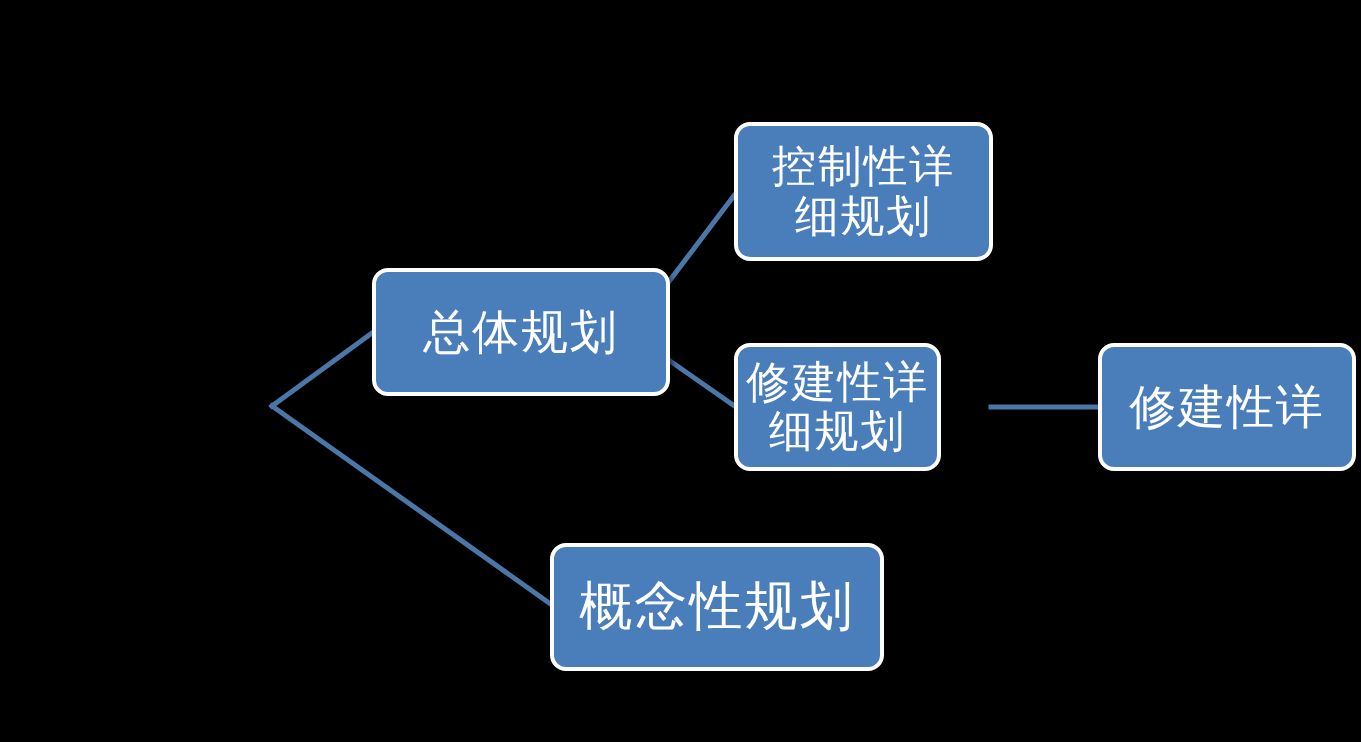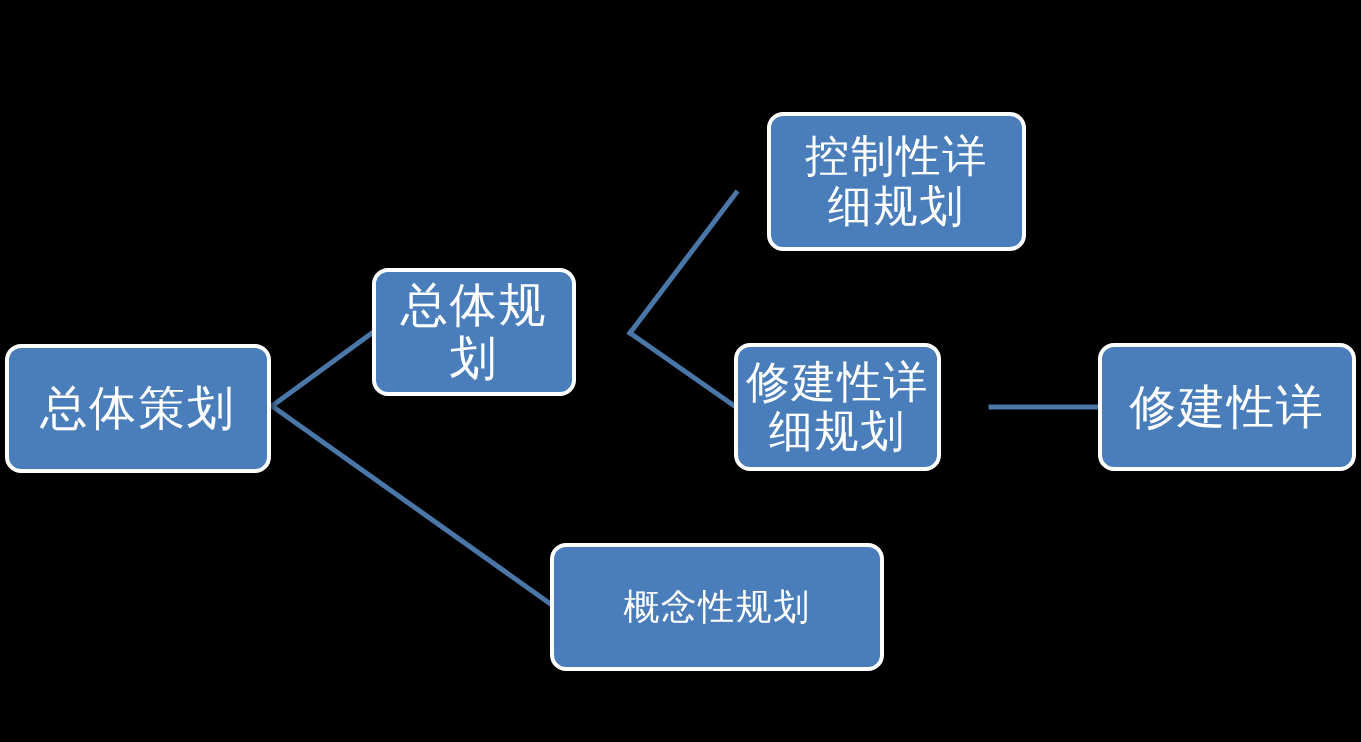--- a/index.html
+++ b/index.html
@@ -47,42 +47,39 @@
     z-index: 2;
     user-select: none;
   }
   .node-label {
     display: block;
     padding: 0 6px;
     white-space: pre-line;
   }
   
   #node-overall-scheme   { left: 5px;    top: 344px; width: 266px; height: 129px; font-size: 47px; }
-  #node-master-plan      { left: 372px;  top: 268px; width: 204px; height: 128px; font-size: 47px; }
-  #node-regulatory-plan  { left: 734px;  top: 112px; width: 259px; height: 139px; font-size: 44px; margin-left: 33px; }
+  #node-master-plan      { left: 372px;  top: 268px; width: 298px; height: 128px; font-size: 47px; }
+  #node-regulatory-plan  { left: 734px;  top: 122px; width: 259px; height: 139px; font-size: 44px; }
   #node-construction-plan{ left: 734px;  top: 343px; width: 207px; height: 128px; font-size: 44px; }
   #node-tourism-design   { left: 1098px; top: 343px; width: 258px; height: 128px; font-size: 47px; }
-  #node-conceptual-plan  { left: 550px;  top: 543px; width: 334px; height: 128px; font-size: 36px; }
+  #node-conceptual-plan  { left: 550px;  top: 543px; width: 334px; height: 128px; font-size: 53px; }
 </style>
 </head>
 <body>
 
 <div id="canvas">
 
   <svg id="connectors" viewBox="0 0 1361 742" preserveAspectRatio="none" aria-hidden="true">
     <polyline points="272,406 372,333" fill="none" stroke="#4a76a8" stroke-width="5" stroke-linecap="square"></polyline>
     <polyline points="272,406 552,605" fill="none" stroke="#4a76a8" stroke-width="5" stroke-linecap="square"></polyline>
     <polyline points="630,333 736,193" fill="none" stroke="#4a76a8" stroke-width="5" stroke-linecap="square"></polyline>
     <polyline points="630,333 736,407" fill="none" stroke="#4a76a8" stroke-width="5" stroke-linecap="square"></polyline>
     <polyline points="991,407 1100,407" fill="none" stroke="#4a76a8" stroke-width="5" stroke-linecap="square"></polyline>
   </svg>
 
-  <div class="node" id="node-overall-scheme">
-    <span class="node-label">总体策划</span>
-  </div>
 
   <div class="node" id="node-master-plan">
     <span class="node-label">总体规划</span>
   </div>
 
   <div class="node" id="node-conceptual-plan">
     <span class="node-label">概念性规划</span>
   </div>
 
   <div class="node" id="node-regulatory-plan">

